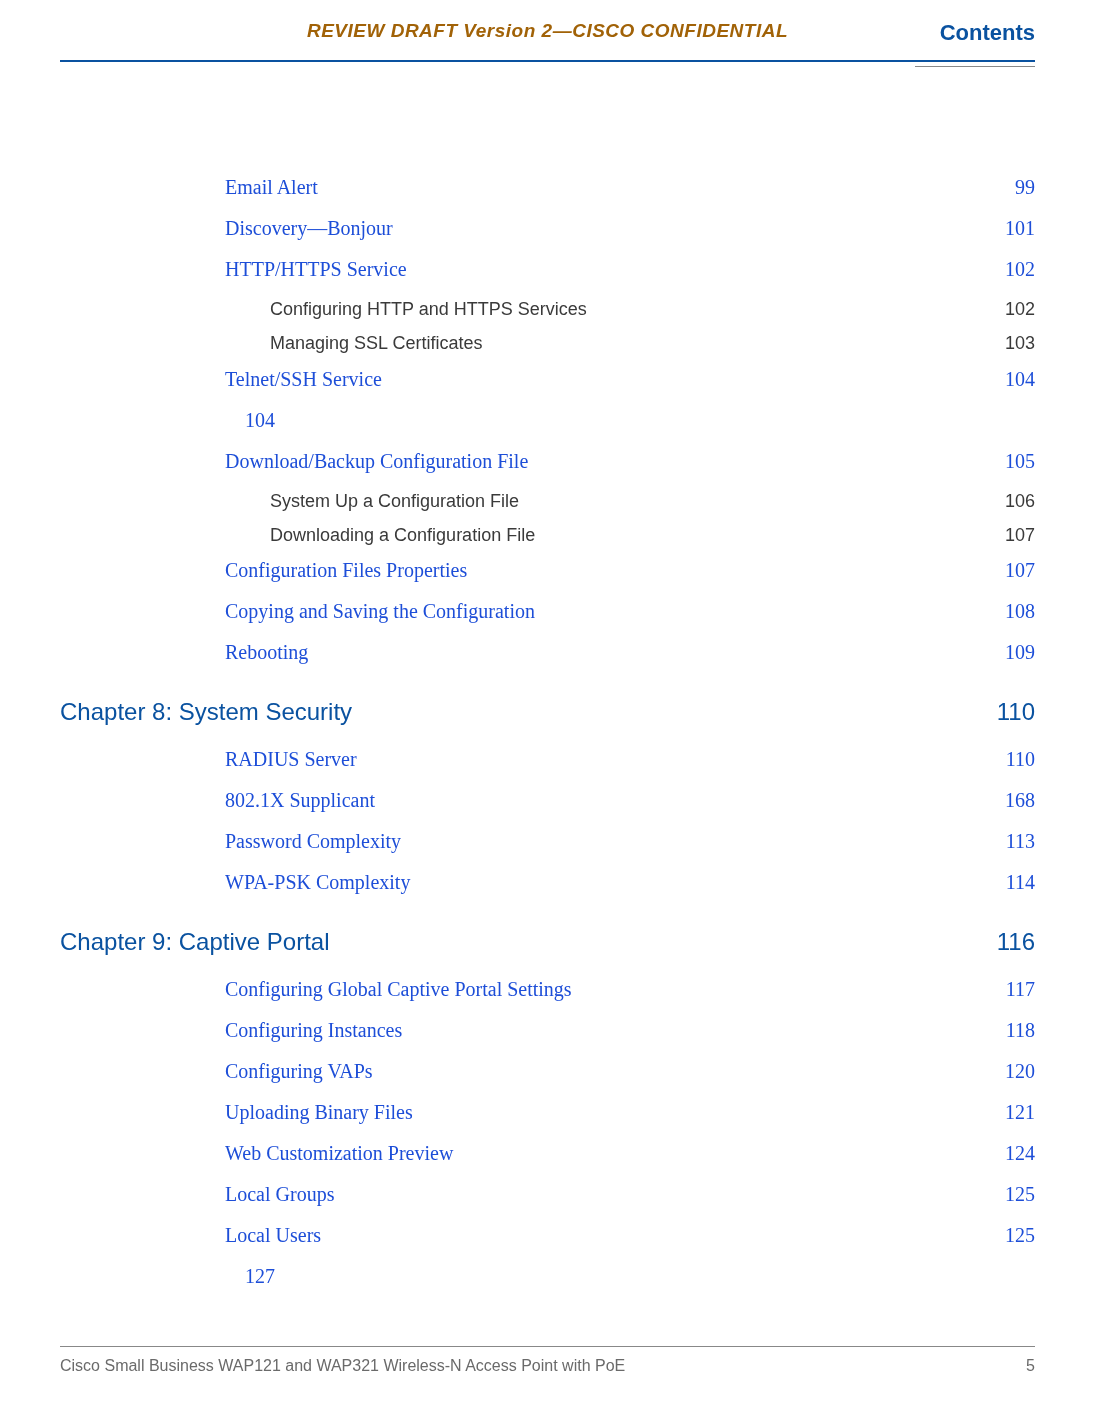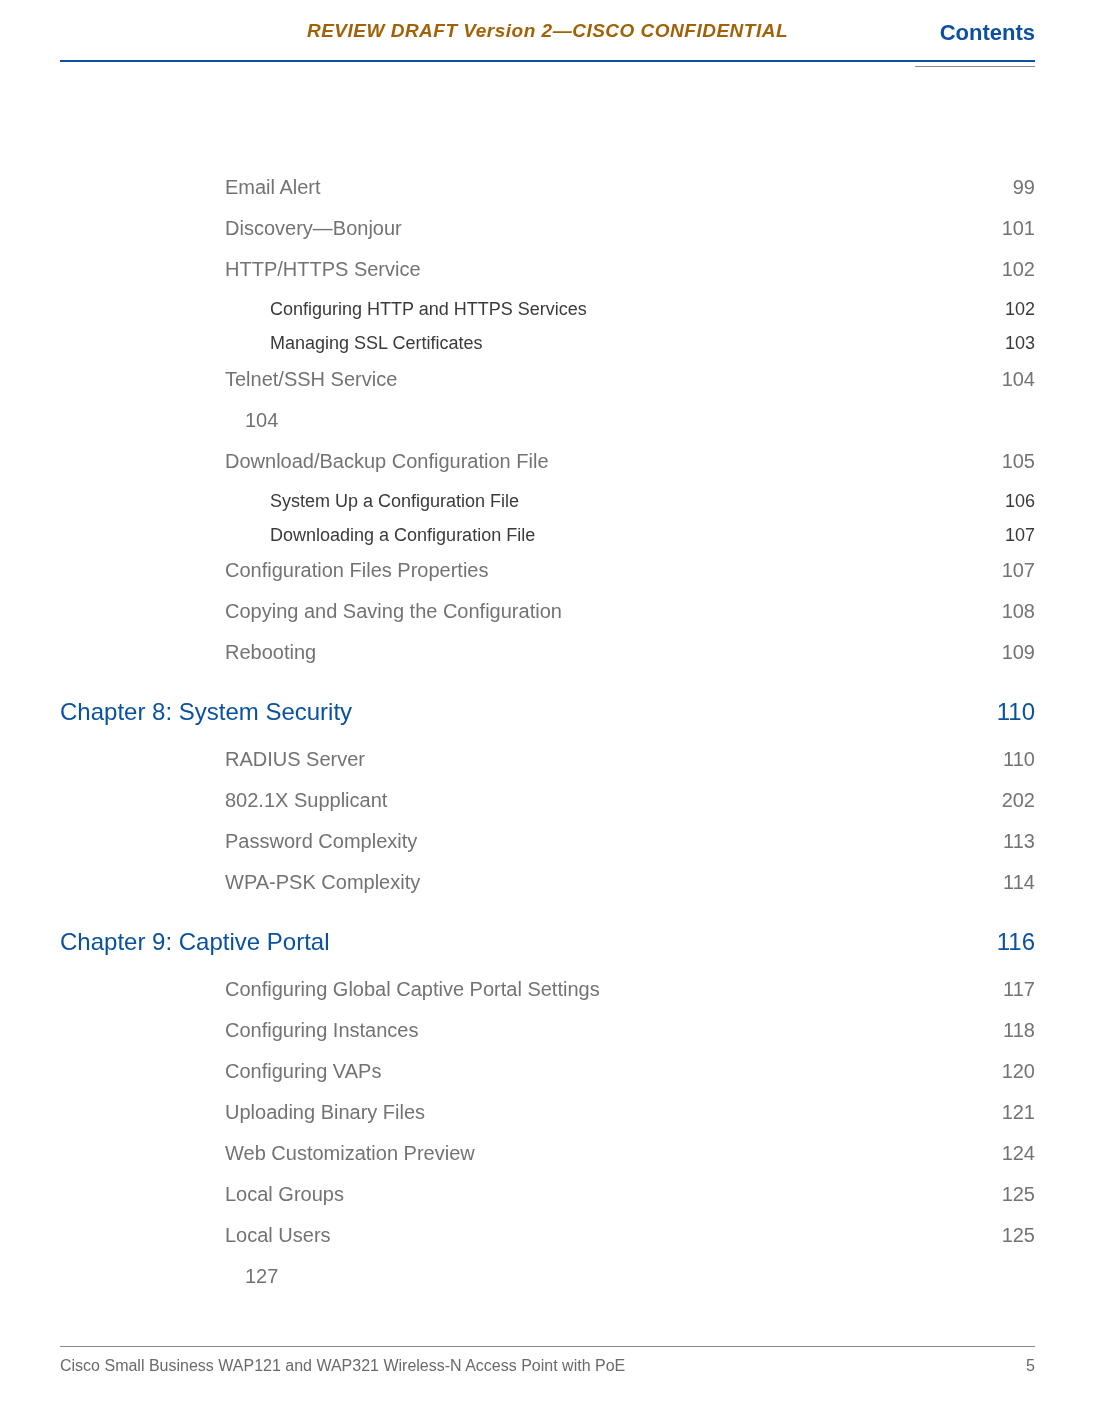--- a/index.html
+++ b/index.html
@@ -55,23 +55,24 @@
       padding: 100px 60px 0 60px;
     }
     .row {
       display: flex;
       justify-content: space-between;
       align-items: baseline;
     }
     .row.level1 {
       padding-left: 165px;
       font-size: 20px;
-      color: #737373;
+      color: #1d4ed8;
       margin-bottom: 14px;
       line-height: 1.35;
+      font-family: Liberation Serif, serif;
     }
     .row.level2 {
       padding-left: 210px;
       font-size: 18px;
       color: #3a3a3a;
       margin-bottom: 10px;
       line-height: 1.35;
     }
     .row.chapter {
       padding-left: 0px;
@@ -166,21 +167,21 @@
     <div class="row chapter">
       <span class="title">Chapter 8: System Security</span>
       <span class="page">110</span>
     </div>
     <div class="row level1">
       <span class="title">RADIUS Server</span>
       <span class="page">110</span>
     </div>
     <div class="row level1">
       <span class="title">802.1X Supplicant</span>
-      <span class="page">202</span>
+      <span class="page">168</span>
     </div>
     <div class="row level1">
       <span class="title">Password Complexity</span>
       <span class="page">113</span>
     </div>
     <div class="row level1">
       <span class="title">WPA-PSK Complexity</span>
       <span class="page">114</span>
     </div>
     <div class="row chapter">

